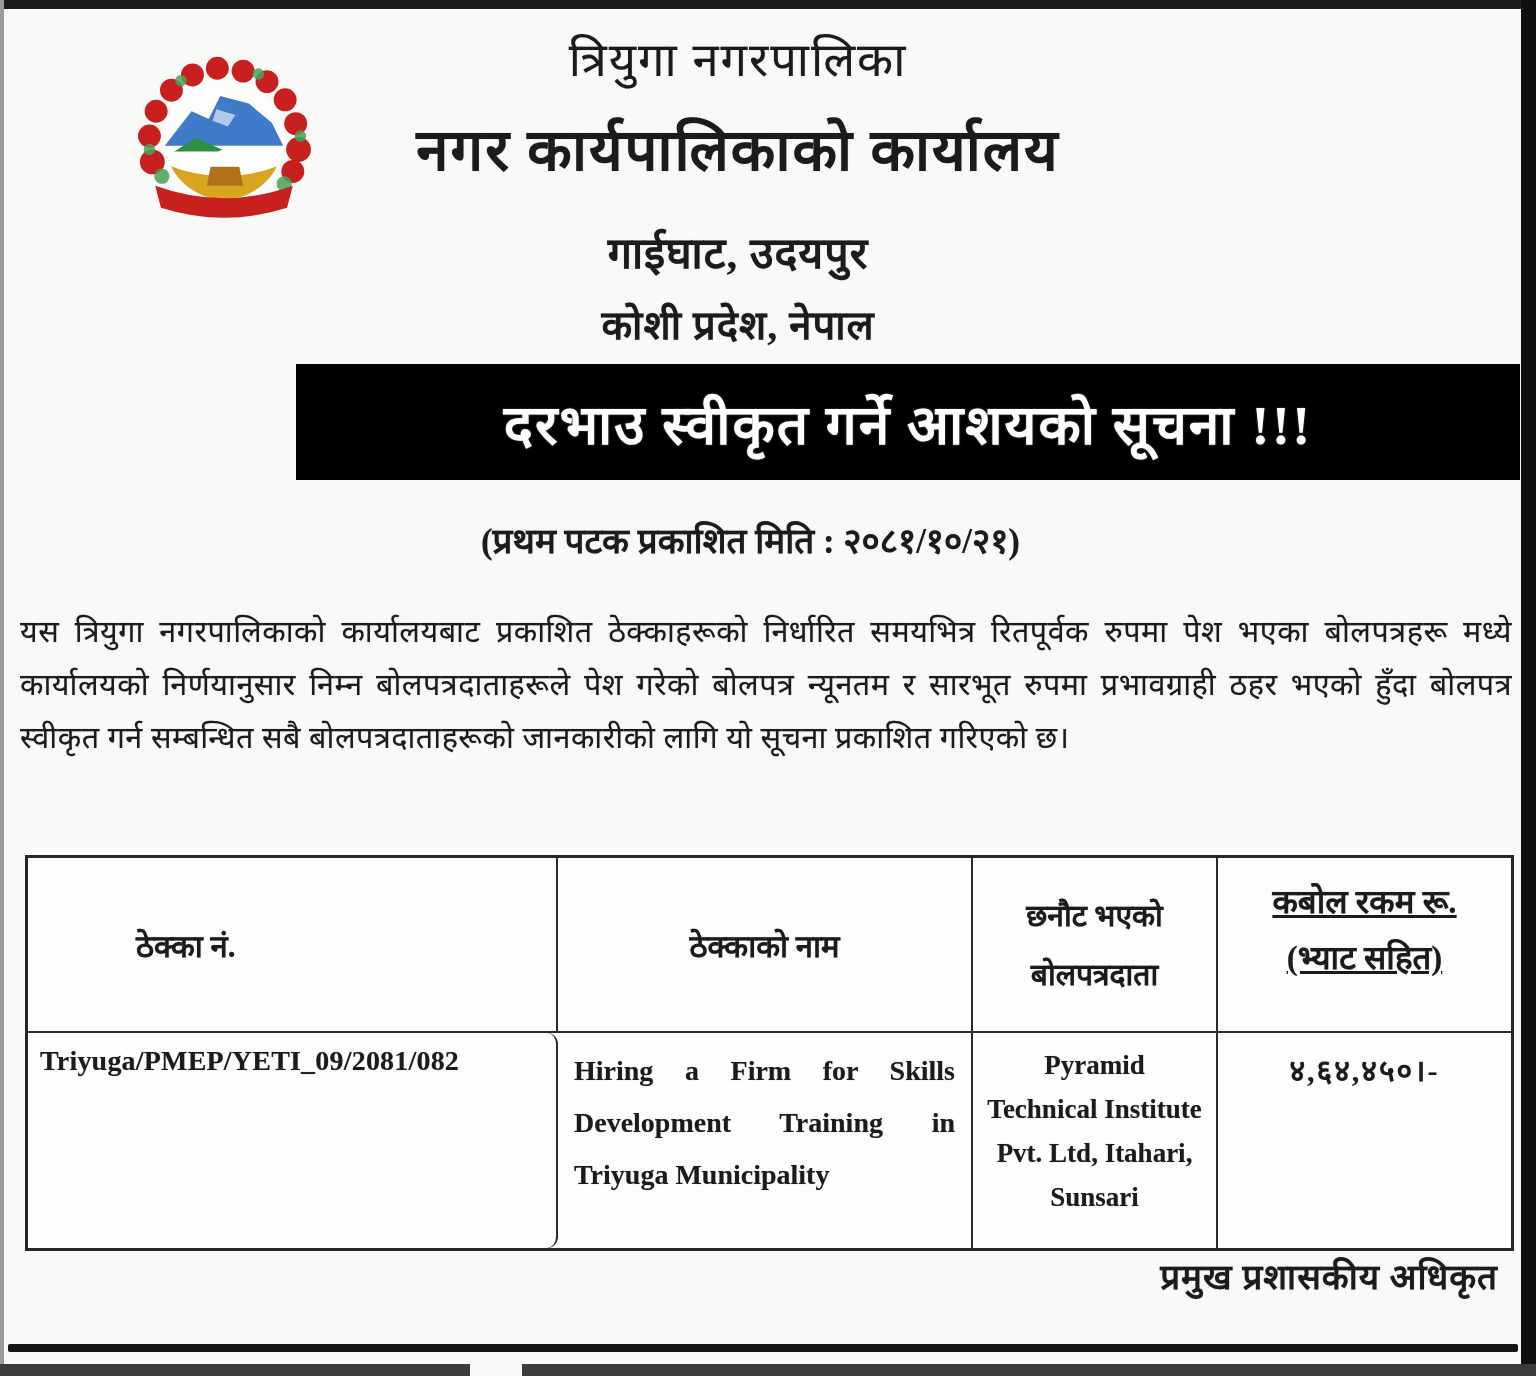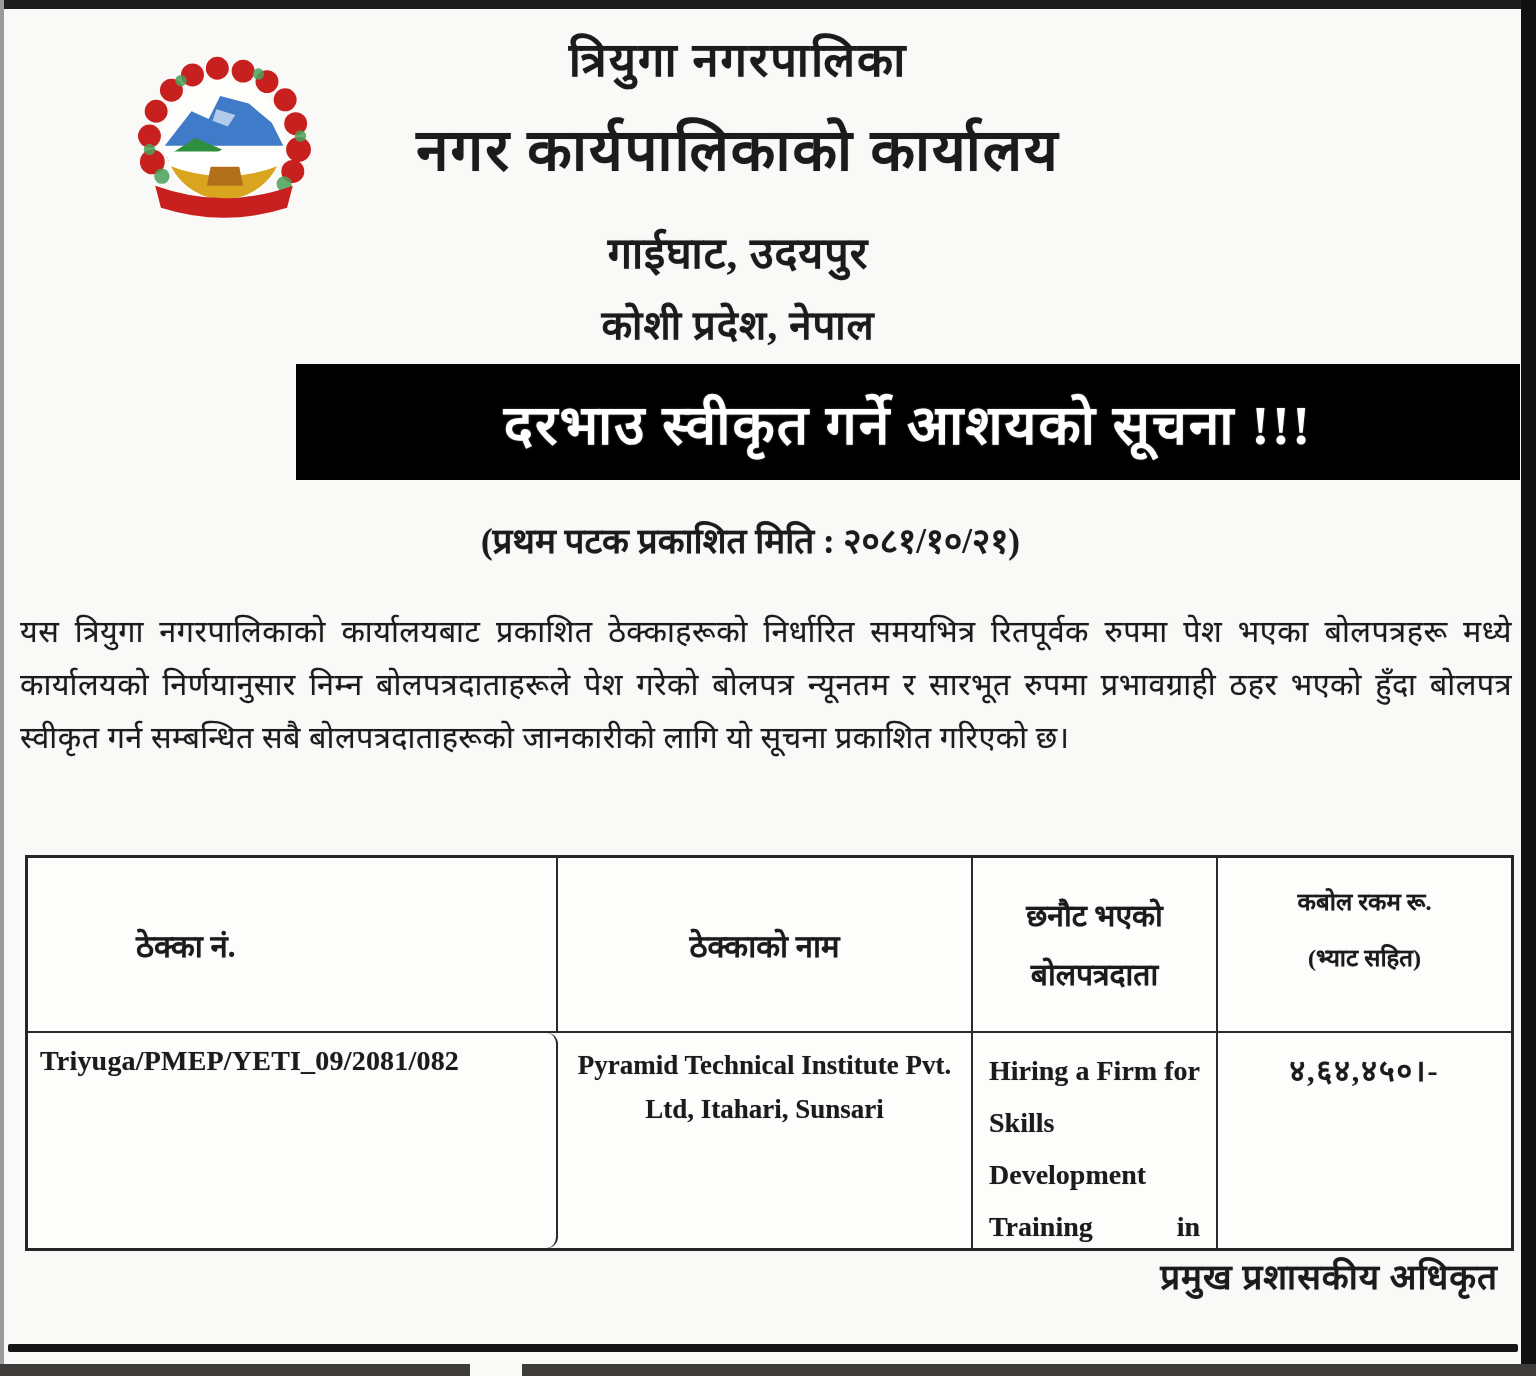--- a/index.html
+++ b/index.html
@@ -18,21 +18,21 @@
 
   
   .edge-top{top:0;left:0;right:0;height:9px;background:#1d1d1d;}
   .edge-right{top:0;right:0;width:15px;height:1376px;background:#101010;}
   .edge-left{top:0;left:0;width:4px;height:1376px;background:#9b9b9b;}
   .edge-line-bottom{top:1344px;left:8px;right:18px;height:8px;background:#161616;border-radius:2px;}
   .edge-bar-bottom{top:1364px;left:0;right:0;height:12px;background:#3e3b3b;}
   .edge-bar-notch{top:1364px;left:470px;width:52px;height:12px;background:#f9f9f7;}
 
   
-  .title-1{top:26px;font-size:47px;font-weight:bold;letter-spacing:2px;}
+  .title-1{top:26px;font-size:47px;font-weight:normal;letter-spacing:2px;}
   .title-2{top:108px;font-size:58px;font-weight:bold;letter-spacing:2px;}
   .title-3{top:222px;font-size:43px;font-weight:bold;letter-spacing:1px;}
   .title-4{top:296px;font-size:40px;font-weight:bold;letter-spacing:1px;}
 
   .logo{top:52px;left:128px;width:192px;height:172px;}
 
   .banner{
     top:364px;left:296px;width:1224px;height:116px;
     background:#000;display:flex;align-items:center;justify-content:center;
   }
@@ -65,21 +65,21 @@
     box-sizing:border-box;
     font-weight:bold;
     overflow:hidden;
   }
   .cell:nth-child(4n){border-right:none;}
   .cell.last-row{border-bottom:none;}
   .h1c{display:flex;align-items:center;padding-left:108px;font-size:31px;}
   .h2c{display:flex;align-items:center;justify-content:center;font-size:31px;}
   .h3c{display:flex;align-items:center;justify-content:center;text-align:center;
        font-size:30px;line-height:59px;padding:0 28px;}
-  .h4c{text-align:center;font-size:24px;line-height:56px;padding-top:16px;}
+  .h4c{text-align:center;font-size:33px;line-height:56px;padding-top:16px;text-decoration:underline;}
   .b1c{padding:12px 10px 0 12px;font-size:28px;letter-spacing:.2px;border-radius:11px;}
   .b2c{padding:12px 16px 0 16px;font-size:28px;line-height:52px;text-align:justify;}
   .b3c{padding:10px 14px 0 14px;font-size:27px;line-height:44px;text-align:center;}
   .b4c{padding-top:16px;font-size:30px;text-align:center;letter-spacing:2px;}
 
   .signature{
     top:1252px;right:38px;
     font-size:35px;font-weight:bold;letter-spacing:1px;
   }
 </style>
@@ -157,20 +157,20 @@
   <div class="abs notice-table">
     <div class="cell h1c ink">ठेक्का नं.</div>
     <div class="cell h2c ink">ठेक्काको नाम</div>
     <div class="cell h3c ink">छनौट भएको बोलपत्रदाता</div>
     <div class="cell h4c ink">
       <div>कबोल रकम रू.</div>
       <div>(भ्याट सहित)</div>
     </div>
 
     <div class="cell last-row b1c ink">Triyuga/PMEP/YETI_09/2081/082</div>
+    <div class="cell last-row b2c ink">Hiring a Firm for Skills Development Training in Triyuga Municipality</div>
     <div class="cell last-row b3c ink">Pyramid Technical Institute Pvt. Ltd, Itahari, Sunsari</div>
-    <div class="cell last-row b2c ink">Hiring a Firm for Skills Development Training in Triyuga Municipality</div>
     <div class="cell last-row b4c ink">४,६४,४५०।-</div>
   </div>
 
   <div class="abs signature ink">प्रमुख प्रशासकीय अधिकृत</div>
 
 </div>
 
 </body></html>

